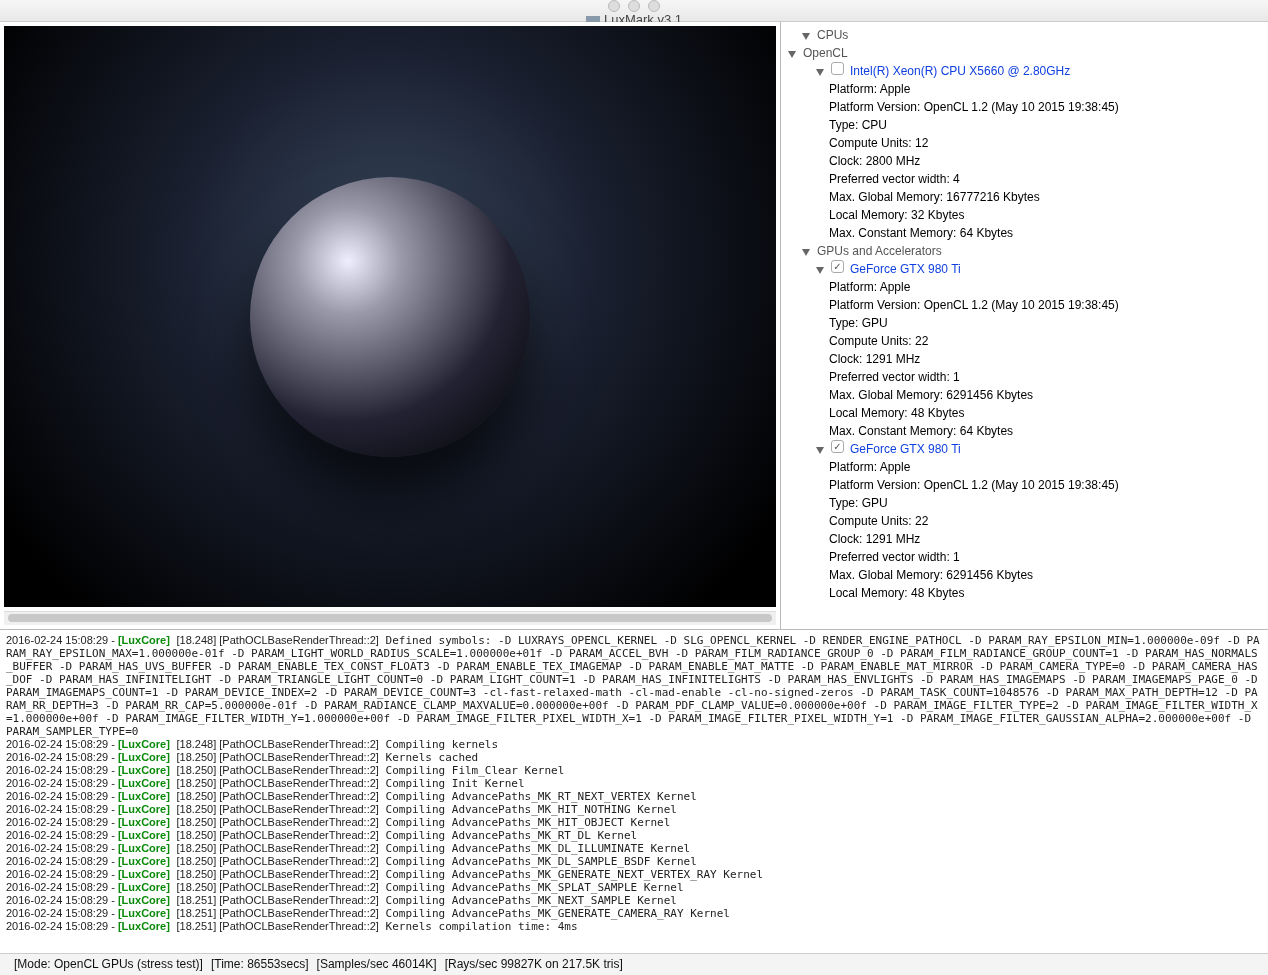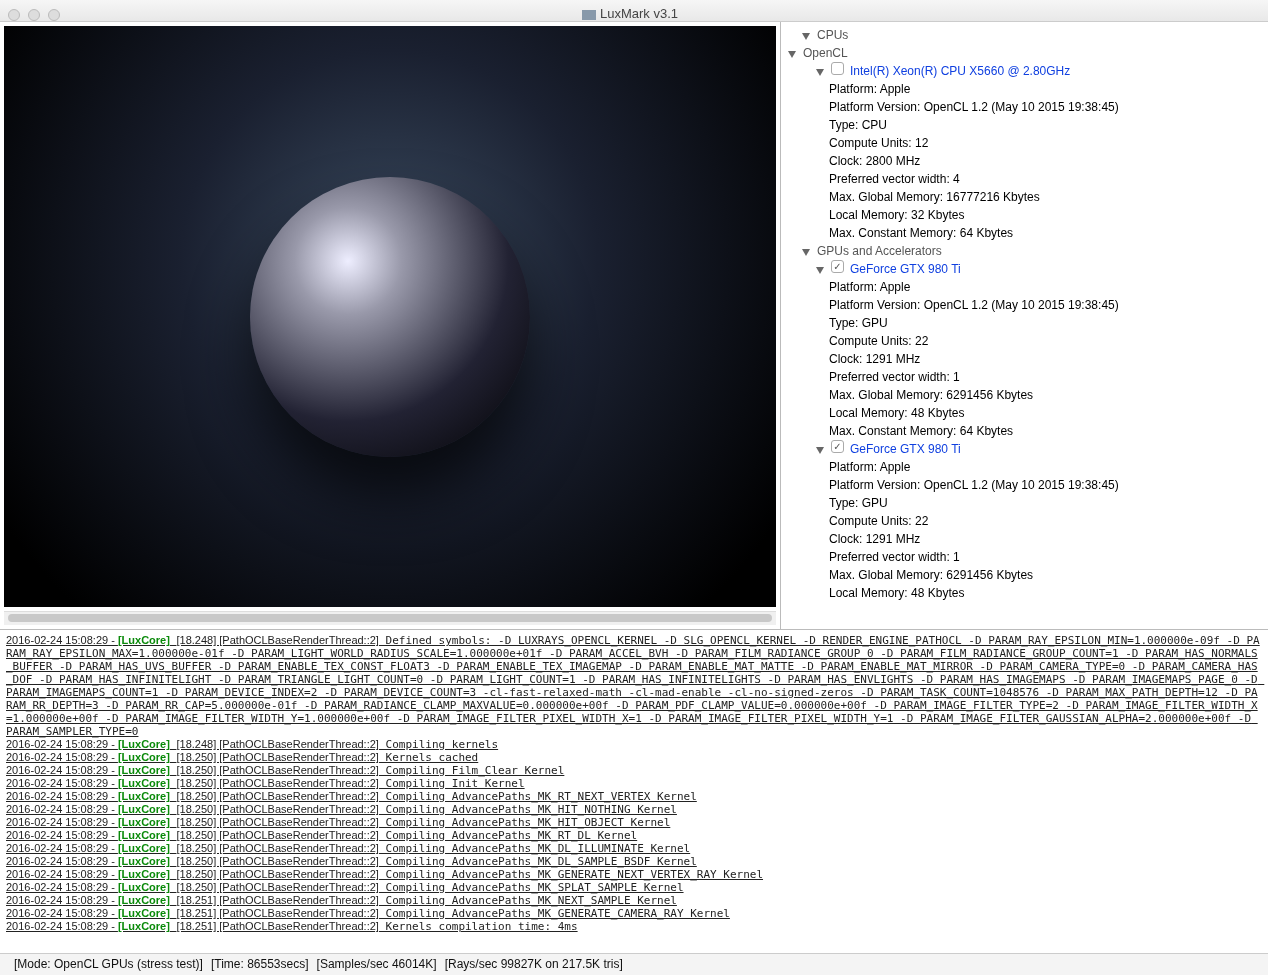--- a/index.html
+++ b/index.html
@@ -1,17 +1,17 @@
 <!DOCTYPE html>
 <html><head>
 <meta charset="utf-8">
 <style>
 * { margin:0; padding:0; box-sizing:border-box; font-family:-apple-system,"Lucida Grande",Helvetica,Arial,sans-serif; }
 body { background:#ececec; width:1268px; height:975px; overflow:hidden; display:flex; flex-direction:column; }
-.titlebar { height:22px; background:linear-gradient(#f6f6f6,#e8e8e8); border-bottom:1px solid #ccc; display:flex; align-items:flex-end; padding:0 8px; font-size:13px; color:#444; }
+.titlebar { height:22px; background:linear-gradient(#f6f6f6,#e8e8e8); border-bottom:1px solid #ccc; display:flex; align-items:center; padding:0 8px; font-size:13px; color:#444;flex-direction:column; }
 .traffic { display:flex; gap:8px; }
 .tl { width:12px; height:12px; border-radius:50%; background:#ddd; border:1px solid #bbb; }
 .titlebar .title { flex:1; text-align:center; }
 .titlebar .icon { display:inline-block; width:14px; height:10px; background:#8899aa; margin-right:4px; vertical-align:middle; }
 .main { flex:1; display:flex; min-height:0; }
 .render-area { width:780px; display:flex; flex-direction:column; background:#fff; }
 .render-canvas { flex:1; background:#000; margin:4px; position:relative; overflow:hidden; display:flex; align-items:center; justify-content:center; }
 .render-canvas::after { content:""; position:absolute; inset:0; background:radial-gradient(circle at 50% 40%, #3a4a5f 0%, #1a2030 40%, #000 90%); }
 .sphere { position:relative; z-index:2; width:280px; height:280px; border-radius:50%; background:radial-gradient(circle at 35% 30%, #eef 0%, #99a 20%, #223 60%, #000 100%); box-shadow:0 40px 60px rgba(0,0,0,.7); }
 .scrollbar-h { height:14px; background:#f0f0f0; border-top:1px solid #ddd; margin:0 4px 4px 4px; position:relative; }
@@ -23,21 +23,21 @@
 .tree { flex:1; overflow-y:auto; font-size:12px; color:#555; padding:4px 6px 10px 6px; line-height:1.5; }
 .node { display:flex; align-items:flex-start; }
 .disclosure { width:12px; height:12px; margin-right:4px; flex-shrink:0; margin-top:3px; display:inline-block; }
 .disclosure svg{width:10px;height:10px;fill:#666;}
 .chk { width:13px;height:13px;border:1px solid #aaa;border-radius:3px;margin-right:6px;flex-shrink:0;display:inline-flex;align-items:center;justify-content:center;background:#fff;}
 .chk.checked::after{content:"✓";font-size:10px;color:#555;}
 .devname { color:#1040e0; }
 .props { padding-left:30px; color:#000000; font-size:12px; }
 .props div{white-space:nowrap;}
 .indent1{padding-left:14px;} .indent2{padding-left:28px;} .indent3{padding-left:42px;}
-.log { height:324px; background:#fff; border-top:1px solid #bbb; overflow-y:auto; font-family:"Menlo","Consolas",monospace; font-size:11px; line-height:13px; color:#222; padding:4px 6px; white-space:pre-wrap; word-break:break-all;text-decoration:underline;}
+.log { height:324px; background:#fff; border-top:1px solid #bbb; overflow-y:auto; font-family:"Menlo","Consolas",monospace; font-size:11px; line-height:13px; color:#222; padding:4px 6px; white-space:pre-wrap; word-break:break-all;}
 .log .ts{color:#222;} .log .lc{color:#0a8a0a;font-weight:bold;} .log .br{color:#222;}
 .status { height:22px; background:#f4f4f4; border-top:1px solid #ccc; font-size:12px; color:#444; padding:3px 6px; display:flex; }
 .status span{color:#111;padding-left:8px;}
 </style>
 </head>
 <body>
 
 <div class="titlebar">
   <div class="traffic">
     <div class="tl"></div>

